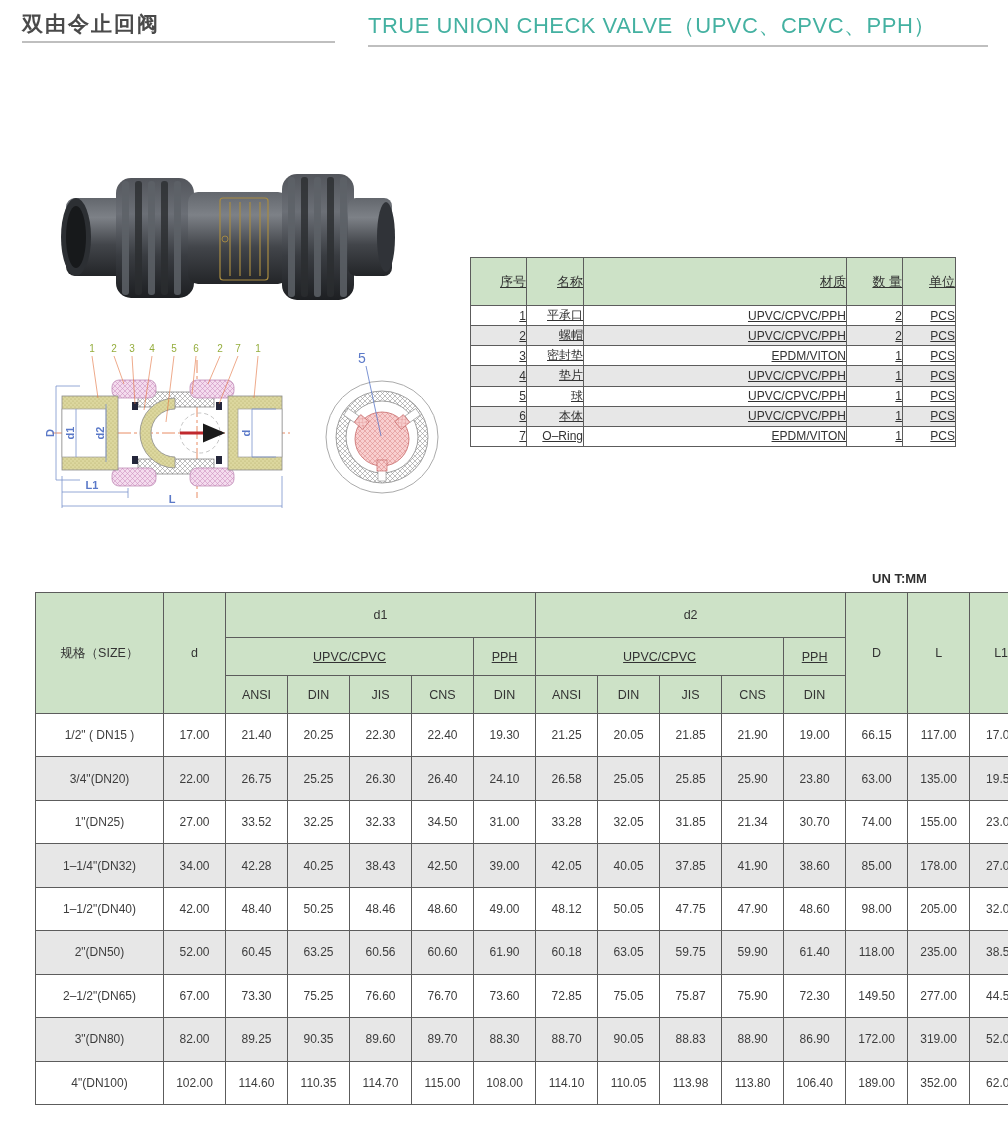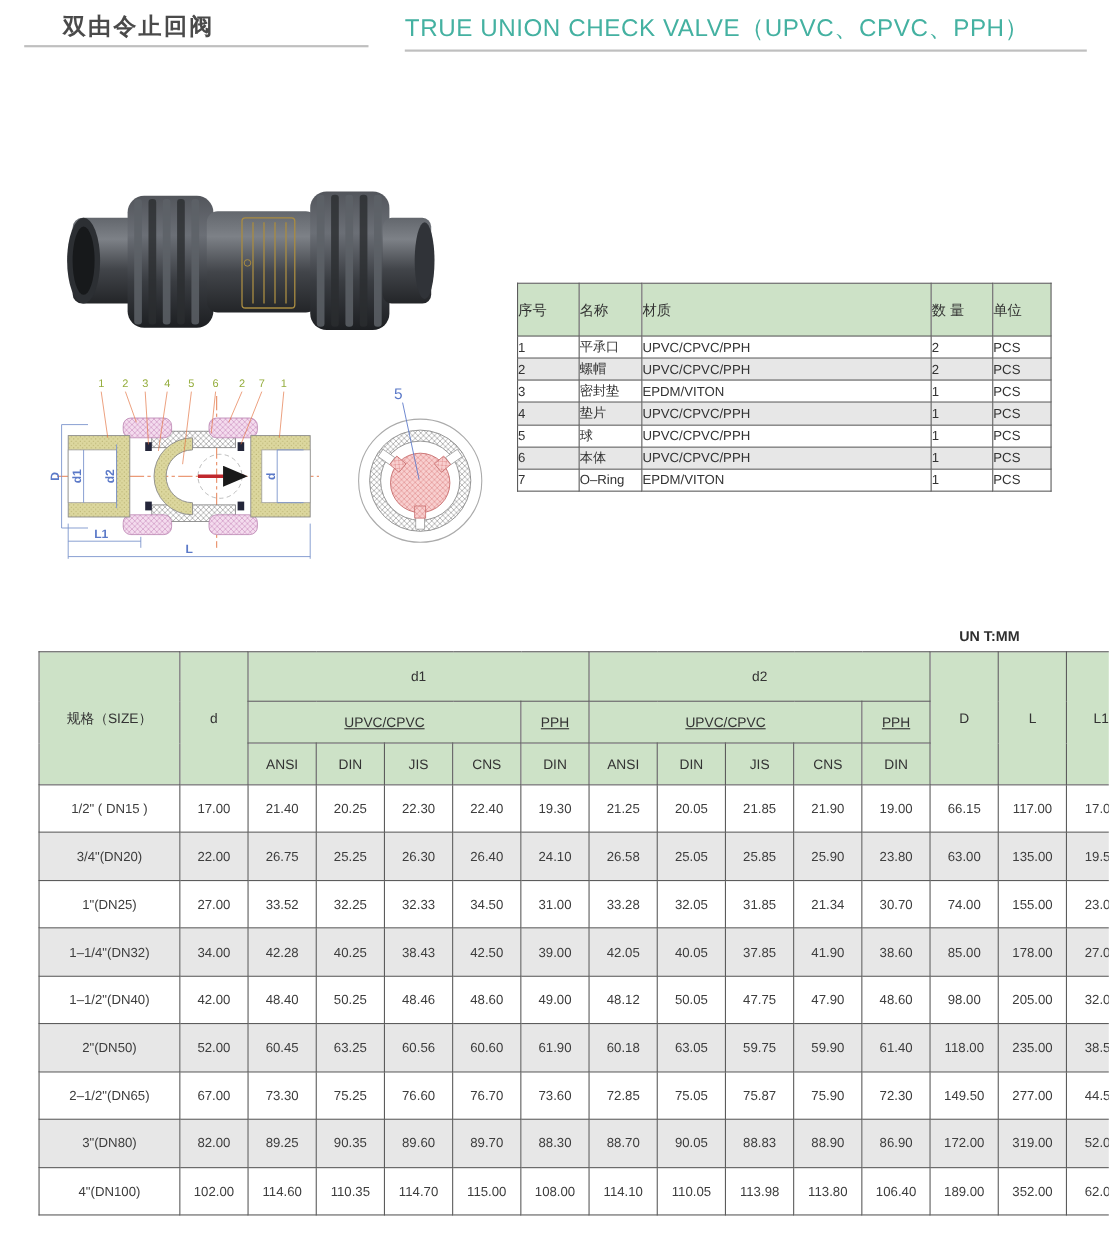--- a/index.html
+++ b/index.html
@@ -1,33 +1,33 @@
 <!DOCTYPE html>
 <html><head>
 <meta charset="utf-8">
 <style>
   html,body{margin:0;padding:0;background:#fff;}
   body{
     position:relative;width:1008px;height:1132px;overflow:hidden;
     font-family:"Liberation Sans", sans-serif;color:#3f3f3f;
   }
   
-  .title-cn{position:absolute;left:22px;top:10px;font-size:21px;font-weight:bold;color:#4a4a4a;letter-spacing:2px;margin-left:35px;}
+  .title-cn{position:absolute;left:22px;top:10px;font-size:21px;font-weight:bold;color:#4a4a4a;letter-spacing:2px;}
   .rule-left{position:absolute;left:22px;top:41px;width:313px;height:2px;background:#bfbfbf;}
   .title-en{position:absolute;left:368px;top:11px;font-size:22px;color:#44b1a1;letter-spacing:0.5px;white-space:nowrap;}
   .rule-right{position:absolute;left:368px;top:45px;width:620px;height:2px;background:#bfbfbf;}
 
   
   .specs{position:absolute;left:473px;top:114px;font-size:13px;font-weight:bold;color:#1b1b1b;}
   .specs div{height:37px;line-height:20px;}
 
   
   table{border-collapse:collapse;table-layout:fixed;}
   .parts-table{position:absolute;left:470px;top:257px;width:485px;height:190px;font-size:12px;}
-  .parts-table th,.parts-table td{border:1px solid #5c5c5c;text-align:left;padding:0;overflow:hidden;white-space:nowrap;}
+  .parts-table th,.parts-table td{border:1px solid #5c5c5c;text-align:right;padding:0;overflow:hidden;white-space:nowrap;text-decoration:underline;}
   .parts-table thead th{height:47px;background:#cde2c7;font-weight:normal;font-size:13px;color:#333;}
   .parts-table tbody td{height:19px;color:#333;}
   .parts-table tbody tr.alt td{background:#e7e7e7;}
 
   
   .unit-note{position:absolute;left:872px;top:571px;width:100px;font-size:13px;font-weight:bold;color:#2f2f2f;}
   .size-table{position:absolute;left:35px;top:592px;width:937px;height:513px;font-size:12px;}
   .size-table th,.size-table td{border:1px solid #5c5c5c;text-align:center;padding:0;overflow:hidden;white-space:nowrap;}
   .size-table thead th{background:#cde2c7;font-weight:normal;font-size:12.5px;color:#333;}
   .size-table thead tr.h1 th{height:44px;}

